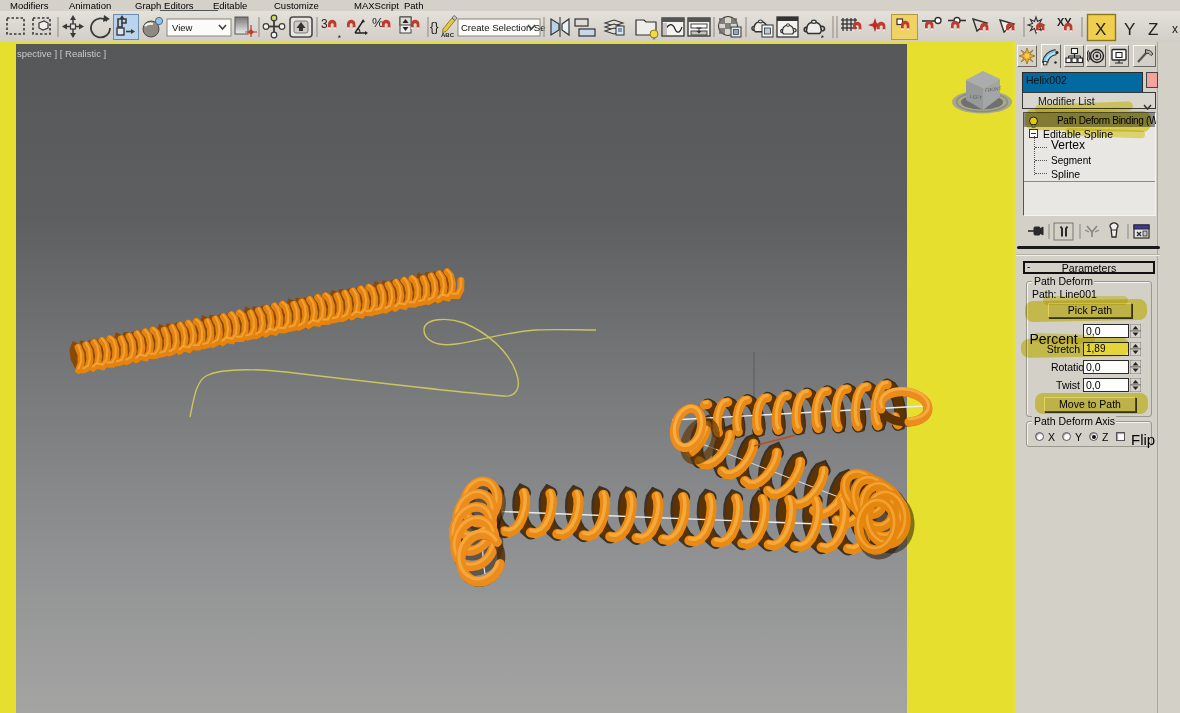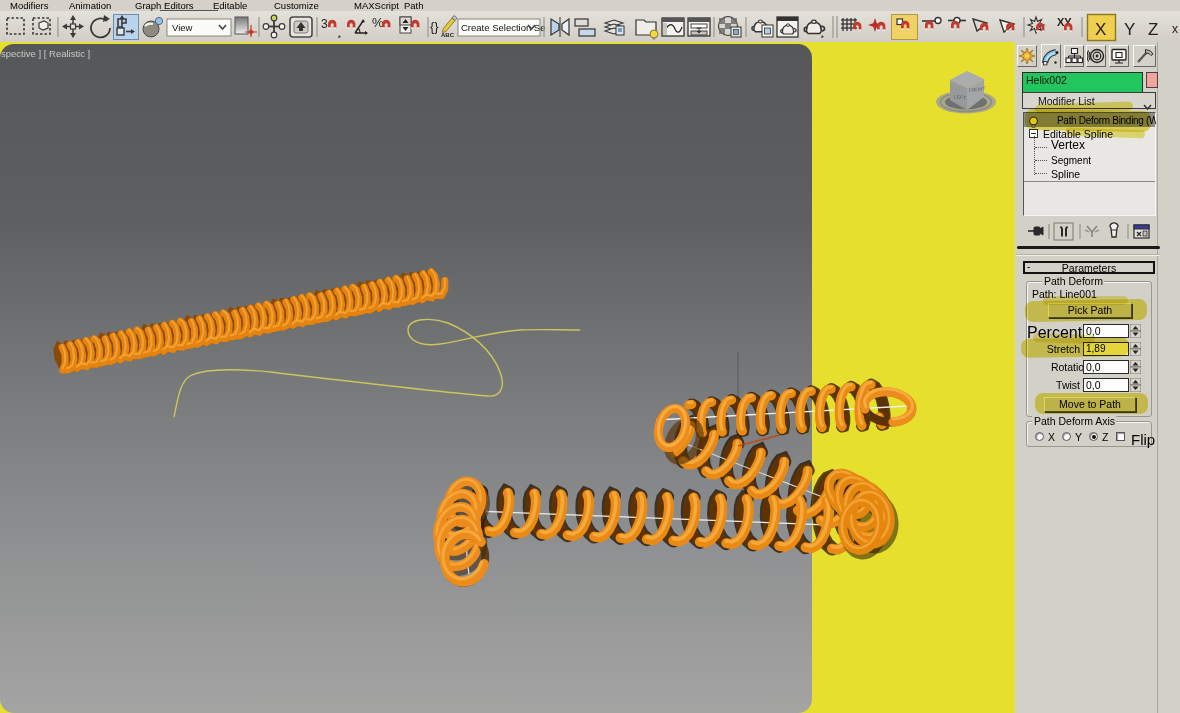--- a/index.html
+++ b/index.html
@@ -1,19 +1,19 @@
 <!DOCTYPE html>
 <html><head><meta charset="utf-8"><style>
 * { margin:0; padding:0; box-sizing:border-box; }
 body { width:1180px; height:713px; overflow:hidden; font-family:"Liberation Sans",sans-serif; background:#d5d1c9; position:relative; }
 #menubar { position:absolute; left:0; top:0; width:1180px; height:11px; background:#d5d1c9; font-size:9.5px; color:#000; }
 #menubar span { position:absolute; top:0; }
 #toolbar { position:absolute; left:0; top:11px; width:1180px; height:31px; background:linear-gradient(#e4e1db,#d2cec6); }
 #vpborder { position:absolute; left:0; top:42px; width:1013px; height:671px; background:#e6df2e; }
-#viewport { position:absolute; left:0; top:44px; width:812px; height:669px; background:linear-gradient(#565758 0%,#5e5f60 26%,#7a7b7c 53%,#909192 76%,#a4a4a3 100%);border-radius:14px; }
+#viewport { position:absolute; left:16px; top:44px; width:891px; height:669px; background:linear-gradient(#565758 0%,#5e5f60 26%,#7a7b7c 53%,#909192 76%,#a4a4a3 100%); }
 #vplabel { position:absolute; left:1px; top:4px; font-size:9.5px; color:#c9c9c9; }
 #panel { position:absolute; left:1013px; top:42px; width:167px; height:671px; background:#d5d1c9; }
 </style></head>
 <body>
 <div id="menubar">
 <span style="left:10px">Modifiers</span>
     <span style="left:69px">Animation</span>
     <span style="left:135px">Graph Editors</span>
     <span style="left:213px">Editable</span>
     <span style="left:274px">Customize</span>
@@ -582,21 +582,21 @@
         <rect x="6" y="5.5" width="6" height="5" fill="none" stroke="#222" stroke-width="1.1"></rect>
         <path d="M9,13 l0,2.5 M5,16 l8,0" stroke="#222" stroke-width="1.2"></path>
       </svg>
     </div>
 <div style="position:absolute;left:120px;top:3px;width:23px;height:22px;background:#d3d0c8;border:1px solid #6a675f;border-top-color:#f8f6f2;border-left-color:#f8f6f2;display:flex;align-items:center;justify-content:center">
       <svg width="18" height="18">
         <path d="M2,15 L11,5" stroke="#555" stroke-width="2.2"></path>
         <path d="M9.5,2.5 l5,1.5 2.5,3 -2,1.5 -2,-2 -3.5,-0.5 z" fill="#b8b4ac" stroke="#222" stroke-width="0.9"></path>
       </svg>
     </div>
-<div style="position:absolute;left:9px;top:30px;width:121px;height:29px;background:#22c55e;border:1px solid #2a2a2a;font-size:10.5px;color:#111;padding:1px 0 0 3px">Helix002</div>
+<div style="position:absolute;left:9px;top:30px;width:121px;height:29px;background:#0369a1;border:1px solid #2a2a2a;font-size:10.5px;color:#111;padding:1px 0 0 3px">Helix002</div>
 <div style="position:absolute;left:133px;top:30px;width:12px;height:16px;background:#f2a3a0;border:1px solid #444"></div>
 <div style="position:absolute;left:9px;top:50px;width:134px;height:17px;background:#d9d6cf;border:1px solid #3a3a3a;font-size:10.5px;color:#111;padding:2px 0 0 15px">Modifier List</div>
 <div style="position:absolute;left:130px;top:55px;width:9px;height:7px"><svg width="9" height="7">
         <path d="M1,1 l3.5,4 3.5,-4" fill="none" stroke="#333" stroke-width="1.5"></path>
       </svg></div>
 <div style="position:absolute;left:10px;top:70px;width:133px;height:104px;background:#e9e7e3;border:1px solid #555;border-bottom-color:#f5f4f1;border-right-color:#f5f4f1"></div>
 <div style="position:absolute;left:11px;top:71px;width:131px;height:14px;background:#8b8b89"></div>
 <div style="position:absolute;left:15px;top:72px;width:11px;height:12px"><svg width="11" height="12">
         <circle cx="5.5" cy="5" r="4" fill="#f5e23c" stroke="#222" stroke-width="1"></circle>
         <rect x="4" y="8.6" width="3" height="2.6" fill="#999" stroke="#222" stroke-width="0.6"></rect>
@@ -639,24 +639,24 @@
           <rect x="109" y="3" width="15" height="4" fill="#3a3aa0"></rect>
           <path d="M112,10 l4,4 M116,10 l-4,4" stroke="#2a2a2a" stroke-width="1.4"></path>
           <rect x="118" y="9" width="4" height="5" fill="#c8c4bc" stroke="#2a2a2a" stroke-width="0.8"></rect>
 </g>
       </svg></div>
 <div style="position:absolute;left:4px;top:204px;width:143px;height:3px;background:#1a1a1a;border-radius:2px"></div>
 <div style="position:absolute;left:3px;top:212px;width:144px;height:2px;border-top:1px solid #b5b2aa;border-bottom:1px solid #f0eeea"></div>
 <div style="position:absolute;left:10px;top:219px;width:132px;height:13px;background:#d3d0c8;border:2px solid #111;font-size:10.5px;color:#000;text-align:center;line-height:10px">Parameters</div>
 <div style="position:absolute;left:14px;top:223px;width:8px;height:6px;font-size:10px;line-height:4px;color:#000">-</div>
 <div style="position:absolute;left:13px;top:239px;width:126px;height:136px;border:1px solid #9a978f;border-radius:3px;box-shadow:inset 1px 1px 0 #f5f4f0"></div>
-<div style="position:absolute;left:29px;top:233px;width:62px;height:12px;background:#d3d0c8;font-size:10.5px;color:#000;padding-left:2px">Path Deform</div>
+<div style="position:absolute;left:19px;top:233px;width:62px;height:12px;background:#d3d0c8;font-size:10.5px;color:#000;padding-left:2px">Path Deform</div>
 <div style="position:absolute;left:19px;top:246px;font-size:10.5px;color:#000">Path: Line001</div>
 <div style="position:absolute;left:35px;top:261px;width:84px;height:15px;background:#ccc9c1;border:1px solid #5a574f;border-top-color:#f2f0ec;border-left-color:#f2f0ec;box-shadow:1px 1px 0 #3a3a3a;font-size:10.5px;color:#000;text-align:center;line-height:13px">Pick Path</div>
-<div style="position:absolute;left:14px;top:282px;width:53px;text-align:right;font-size:16px;color:#000">Percent</div>
+<div style="position:absolute;left:14px;top:289px;width:53px;text-align:center;font-size:14px;color:#000">Percent</div>
 <div style="position:absolute;left:70px;top:282px;width:46px;height:14px;background:#fdfdfb;border:1px solid #2a2a2a;font-size:10.5px;color:#000;padding:0 0 0 2px">0,0</div>
 <div style="position:absolute;left:117px;top:282px;width:11px;height:14px">
 <svg width="11" height="14">
         <rect x="0" y="0" width="11" height="7" fill="#d6d3cb" stroke="#6a675f" stroke-width="0.8"></rect>
         <rect x="0" y="7" width="11" height="7" fill="#d6d3cb" stroke="#6a675f" stroke-width="0.8"></rect>
         <path d="M5.5,2 l-3,3.4 6,0 z" fill="#222"></path>
         <path d="M5.5,12 l-3,-3.4 6,0 z" fill="#222"></path>
       </svg></div>
 <div style="position:absolute;left:14px;top:301px;width:53px;text-align:right;font-size:10.5px;color:#000">Stretch</div>
 <div style="position:absolute;left:70px;top:300px;width:46px;height:14px;background:#f6f19a;border:1px solid #2a2a2a;font-size:10px;color:#000;padding:0 0 0 2px">1,89</div>

